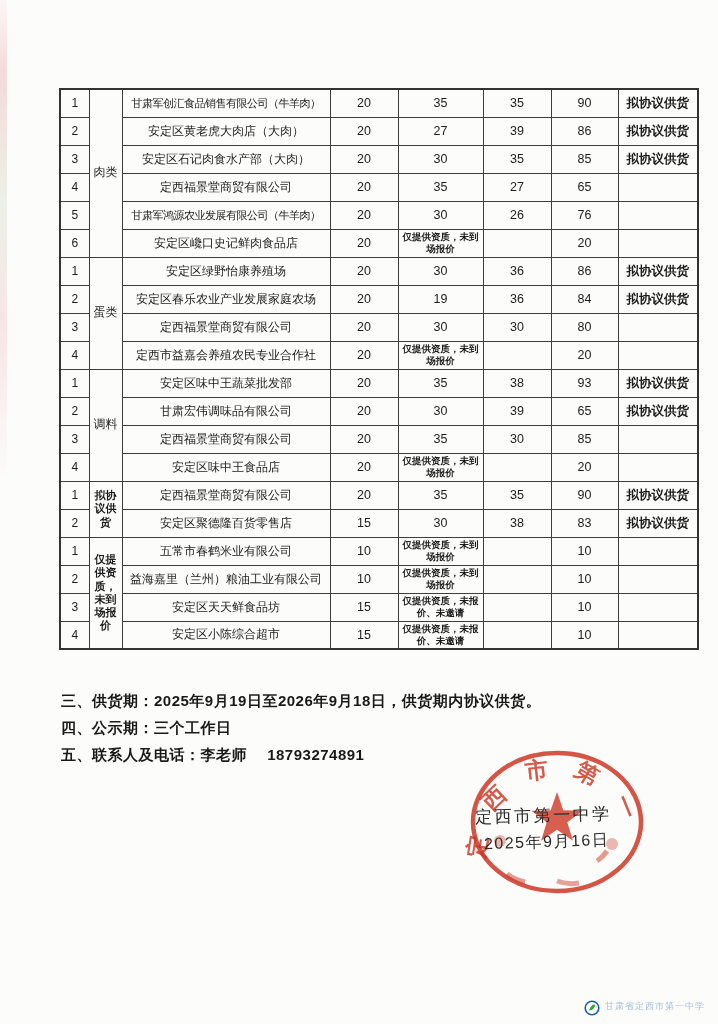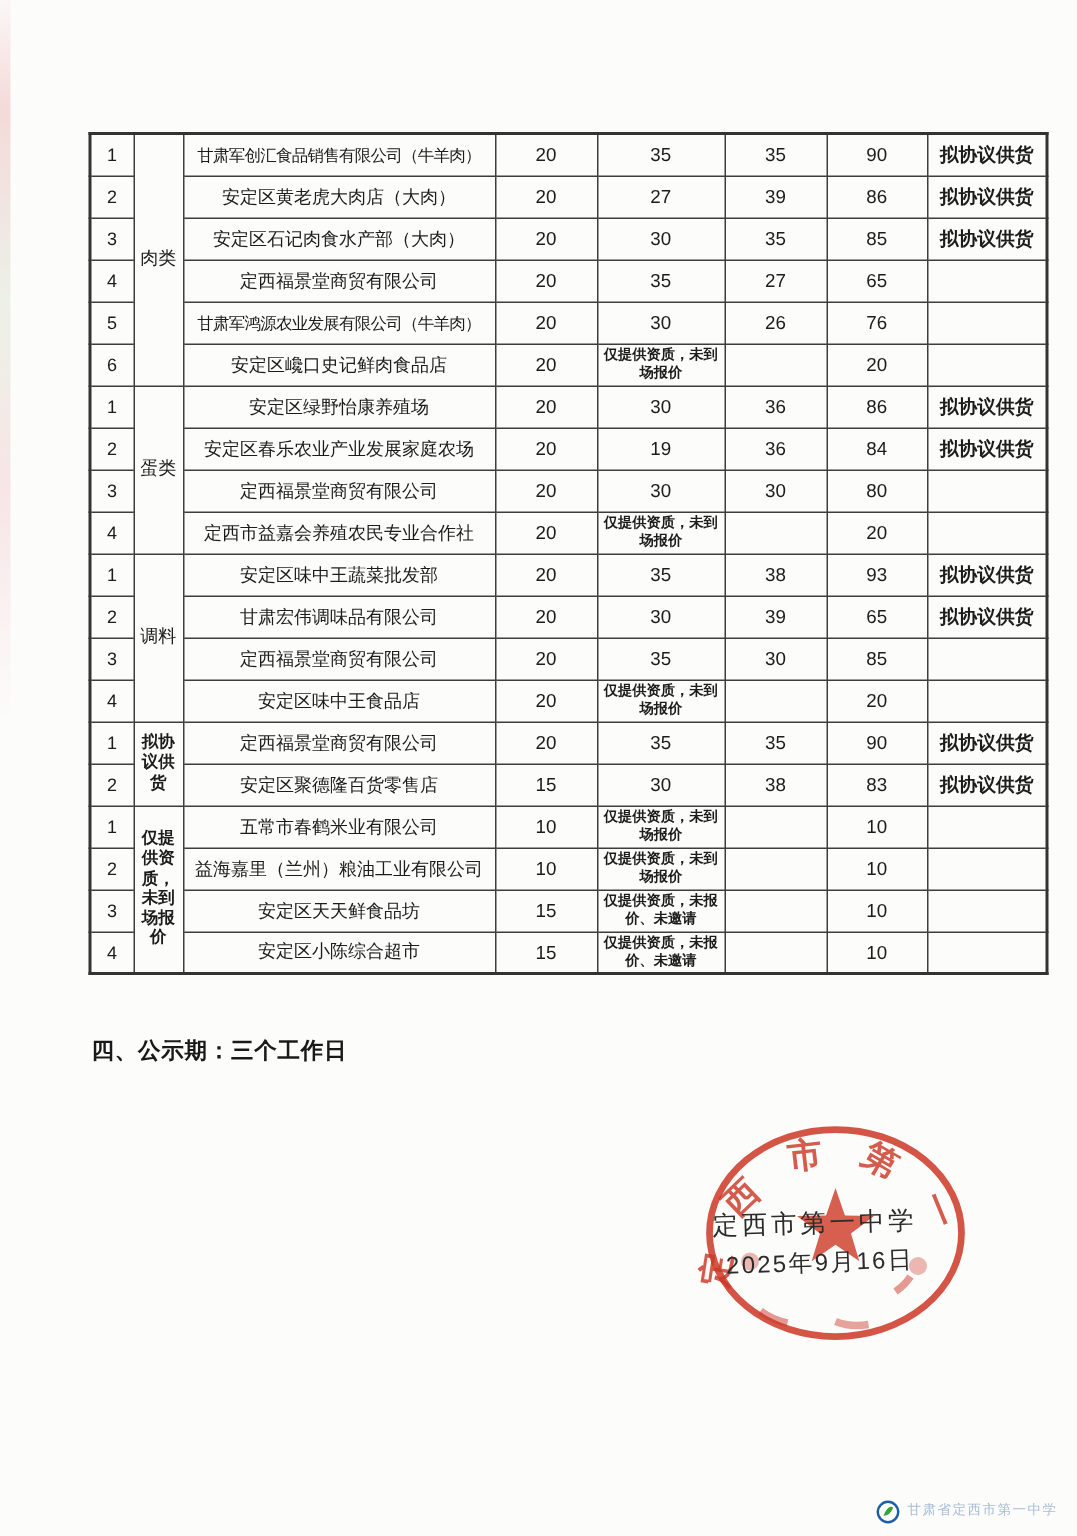--- a/index.html
+++ b/index.html
@@ -263,21 +263,23 @@
           <td class="c-num">15</td>
           <td class="c-note">仅提供资质，未报价、未邀请</td>
           <td class="c-num"></td>
           <td class="c-num">10</td>
           <td class="c-remark"></td>
         </tr>
       </tbody>
   </table>
 
   <div class="notes">
+    <p class="note-line">三、供货期：2025年9月19日至2026年9月18日，供货期内协议供货。</p>
     <p class="note-line">四、公示期：三个工作日</p>
+    <p class="note-line">五、联系人及电话：李老师　 18793274891</p>
   </div>
 
   <div class="stamp">
     <svg width="190" height="150" viewBox="0 0 190 150">
       <ellipse class="seal-stroke" cx="95" cy="73" rx="84" ry="69" stroke-width="4.5" opacity="0.85"></ellipse>
       <path id="sealArc" d="M 25 110 A 71 71 0 1 1 165 110" fill="none"></path>
       <text font-size="23" font-weight="700" letter-spacing="23" opacity="0.82" class="seal-fill">
         <textPath href="#sealArc">定西市第一中学</textPath>
       </text>
       <polygon class="seal-fill" opacity="0.8" points="95,43 88.7,61.3 69.3,61.7 84.7,73.3 79.1,91.8 95,80.8 110.9,91.8 105.3,73.3 120.7,61.7 101.3,61.3"></polygon>

